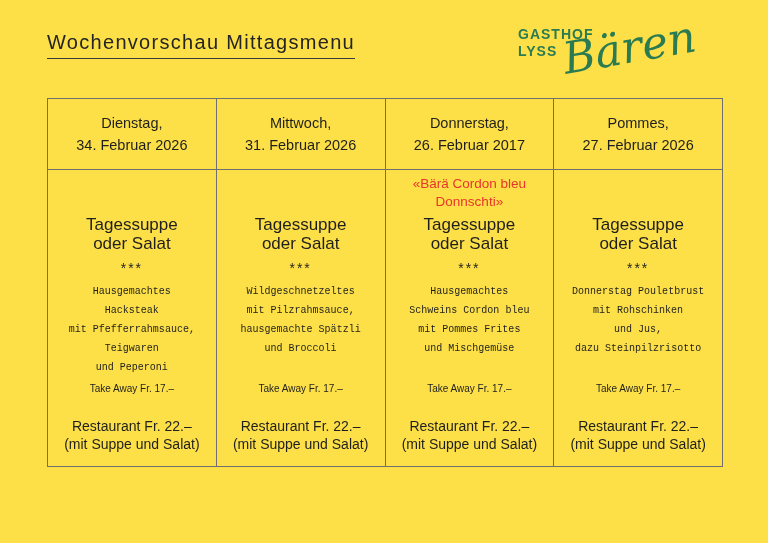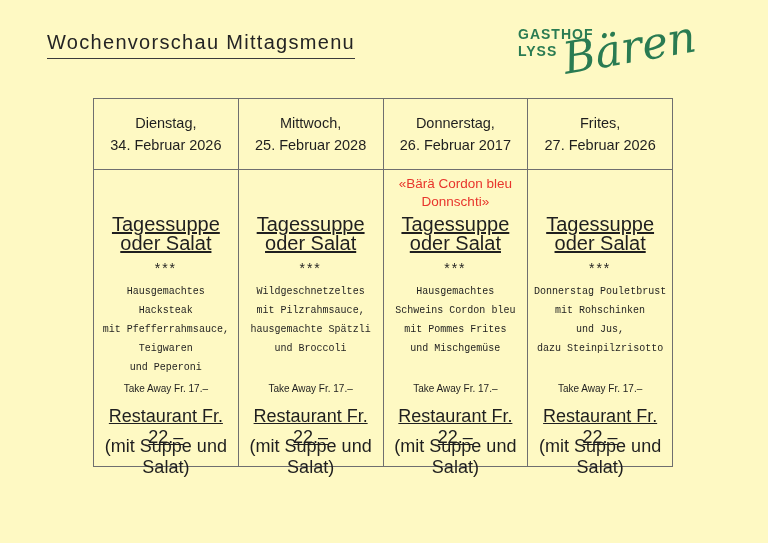--- a/index.html
+++ b/index.html
@@ -2,21 +2,21 @@
 <html><head>
 <meta charset="utf-8">
 <style>
   html, body { margin: 0; padding: 0; background: #ffffff; }
   body {
     width: 768px; height: 543px;
     font-family: "Liberation Sans", sans-serif;
     color: var(--text, #1f1f1f);
     position: relative; overflow: hidden;
   }
-  .page { position: absolute; inset: 0; background: #fef9c3; }
+  .page { position: absolute; inset: 0; background: #fde047; }
 
   
   .page-title {
     position: absolute; left: 47px; top: 31px;
     font-size: 20px; letter-spacing: 1.3px;
     color: #242424;
     border-bottom: 1.5px solid #3a3a3a;
     padding-bottom: 4px;
     display: inline-block;
     white-space: nowrap;
@@ -27,43 +27,43 @@
   .logo-name {
     position: absolute; left: 0; top: 4px;
     color: var(--logo-green, #2a7b52);
     font-size: 14px; font-weight: bold; letter-spacing: 1px; line-height: 17px;
   }
   .logo-script { position: absolute; left: 38px; top: -10px; }
 
   
   table.menu-table {
     position: absolute; left: 47px; top: 98px;
-    width: 580px; border-collapse: collapse; table-layout: fixed; margin-left: 46px;
+    width: 676px; border-collapse: collapse; table-layout: fixed;
   }
   .menu-table th, .menu-table td {
     border: 1px solid var(--table-border, #6f6f6f);
     padding: 0; text-align: center;
   }
   .menu-table th {
     height: 70px; font-weight: normal;
     font-size: 14.5px; line-height: 22px; vertical-align: middle;
   }
   .menu-table td { height: 296px; vertical-align: top; position: relative; }
 
   .cell-block { position: absolute; left: 0; width: 100%; }
   .special-note {
     top: 5px; color: var(--special-red, #e8352c);
     font-size: 13.5px; line-height: 18px; white-space: pre-line;
   }
-  .starter   { top: 45px;  font-size: 20px; line-height: 19px; white-space: pre-line; text-decoration: underline; }
+  .starter   { top: 45px;  font-size: 17px; line-height: 19px; white-space: pre-line; }
   .separator { top: 90px;  font-size: 14px; letter-spacing: 2px; }
   .main-course { top: 112px; font-size: 10px; line-height: 19px; white-space: pre-line; font-family: Liberation Mono, monospace; }
   .take-away  { top: 213px; font-size: 10px; }
-  .restaurant { top: 236px; font-size: 18px; text-decoration: underline; }
-  .price-note { top: 266px; font-size: 18px; }
+  .restaurant { top: 248px; font-size: 14px; }
+  .price-note { top: 266px; font-size: 14px; }
 </style>
 </head>
 <body style="--text: #1f1f1f; --special-red: #e8352c; --logo-green: #2a7b52; --table-border: #6f6f6f;">
 
 <div class="page">
 
   <div class="page-title">Wochenvorschau Mittagsmenu</div>
 
   <div class="logo">
     <div class="logo-name">
@@ -79,28 +79,28 @@
 
   <table class="menu-table">
     <thead>
       <tr>
         <th>
           <div>Dienstag,</div>
           <div>34. Februar 2026</div>
         </th>
         <th>
           <div>Mittwoch,</div>
-          <div>25. Februar 2028</div>
+          <div>31. Februar 2026</div>
         </th>
         <th>
           <div>Donnerstag,</div>
           <div>26. Februar 2017</div>
         </th>
         <th>
-          <div>Frites,</div>
+          <div>Pommes,</div>
           <div>27. Februar 2026</div>
         </th>
       </tr>
     </thead>
     <tbody>
       <tr>
         <td>
           <div class="cell-block special-note"></div>
           <div class="cell-block starter">Tagessuppe
 oder Salat</div>

